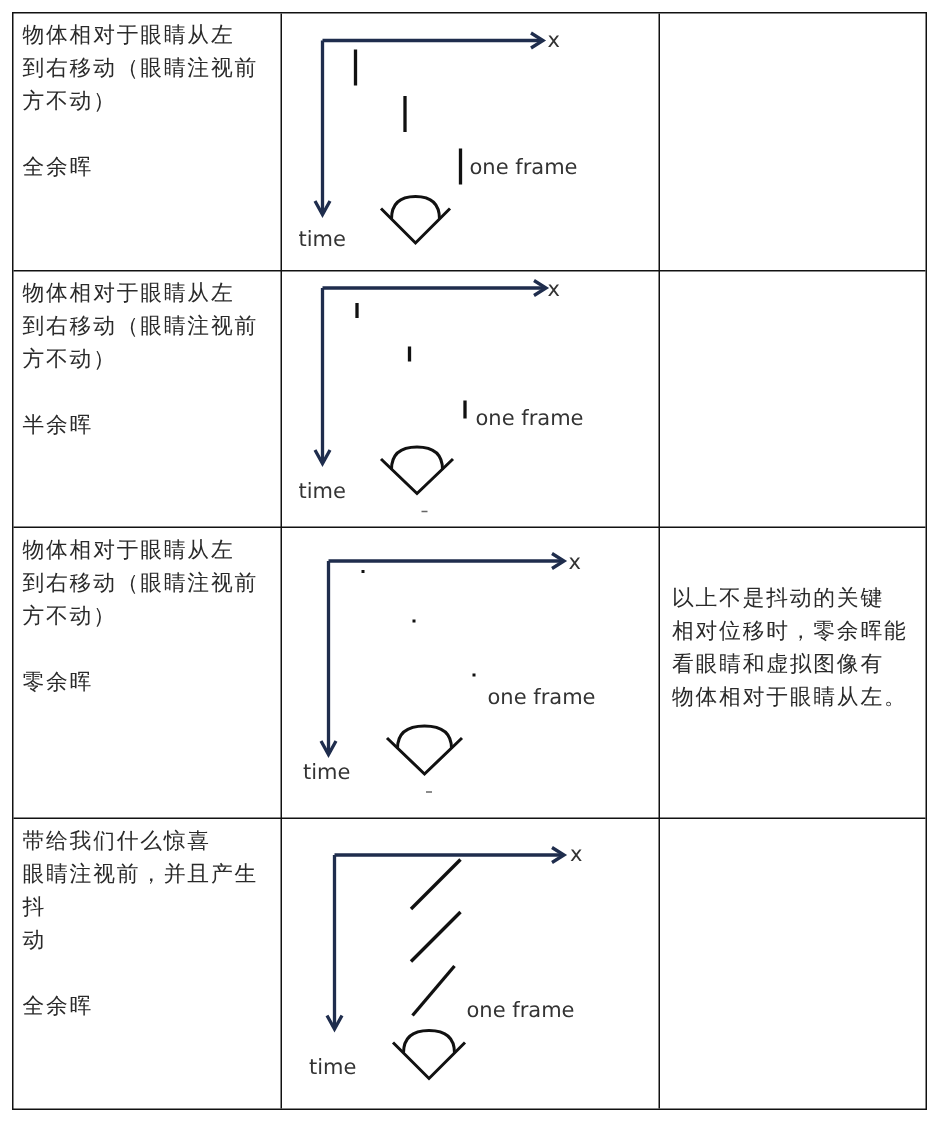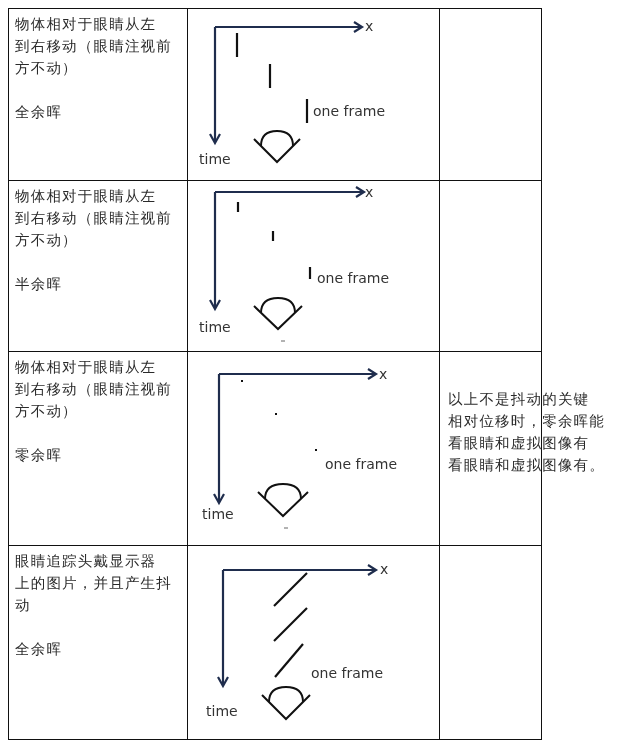--- a/index.html
+++ b/index.html
@@ -1,18 +1,18 @@
 <!DOCTYPE html>
 <html><head>
   <meta charset="utf-8">
   <style>
     html, body { margin: 0; padding: 0; background: #ffffff; }
     body { width: 627px; height: 747px; position: relative; overflow: hidden;
            font-family: "DejaVu Sans", "Liberation Sans", sans-serif; color: #222; }
-    .tbl { position: absolute; left: 8px; top: 8px; width: 534px; height: 732px;
+    .tbl { position: absolute; left: 8px; top: 8px; width: 610px; height: 732px;
            border: 1.5px solid #111; box-sizing: border-box; }
     .hline { position: absolute; left: 0; right: 0; height: 0; border-top: 1px solid #111; }
     .vline { position: absolute; top: 0; bottom: 0; width: 0; border-left: 1px solid #111; }
     .cell { position: absolute; box-sizing: border-box; }
     .txt { font-size: 14.5px; line-height: 22px; letter-spacing: 1.2px; color: #2a2a2a; }
     .txt p { margin: 0; }
     .txt .gap { height: 22px; }
     .desc { left: 0; width: 179px; padding: 4px 6px; }
     .note { left: 431px; width: 178px; padding: 4px 8px; margin-top: 32px; }
     .diag { left: 180px; width: 251px; }
@@ -119,26 +119,26 @@
       <line x1="95" y1="176" x2="99" y2="176" stroke="#666" stroke-width="1"></line>
       <text x="190" y="27" font-size="14" fill="#333">x</text>
       <text x="13" y="167" font-size="14" fill="#333">time</text>
       <text x="136" y="117" font-size="14" fill="#333">one frame</text>
     </svg>
   </div>
   <div class="cell note txt" style="top:343px;height:193px">
     <p>以上不是抖动的关键</p>
     <p>相对位移时，零余晖能</p>
     <p>看眼睛和虚拟图像有</p>
-    <p>看眼睛和虚拟图像有。</p>
+    <p>物体相对于眼睛从左。</p>
   </div>
 
   <div class="cell desc txt" style="top:537px;height:193px">
-    <p>眼睛追踪头戴显示器</p>
-    <p>上的图片，并且产生抖</p>
+    <p>带给我们什么惊喜</p>
+    <p>眼睛注视前，并且产生抖</p>
     <p>动</p>
     <div class="gap"></div>
     <p>全余晖</p>
   </div>
   <div class="cell diag" style="top:537px;height:193px">
     <svg width="251" height="193" viewBox="0 0 251 193">
       <g stroke="#1f2d4d" stroke-width="2.2" fill="none">
         <line x1="34" y1="24" x2="186" y2="24"></line>
         <polyline points="179,19 187,24 179,29"></polyline>
         <line x1="34" y1="24" x2="34" y2="139"></line>

